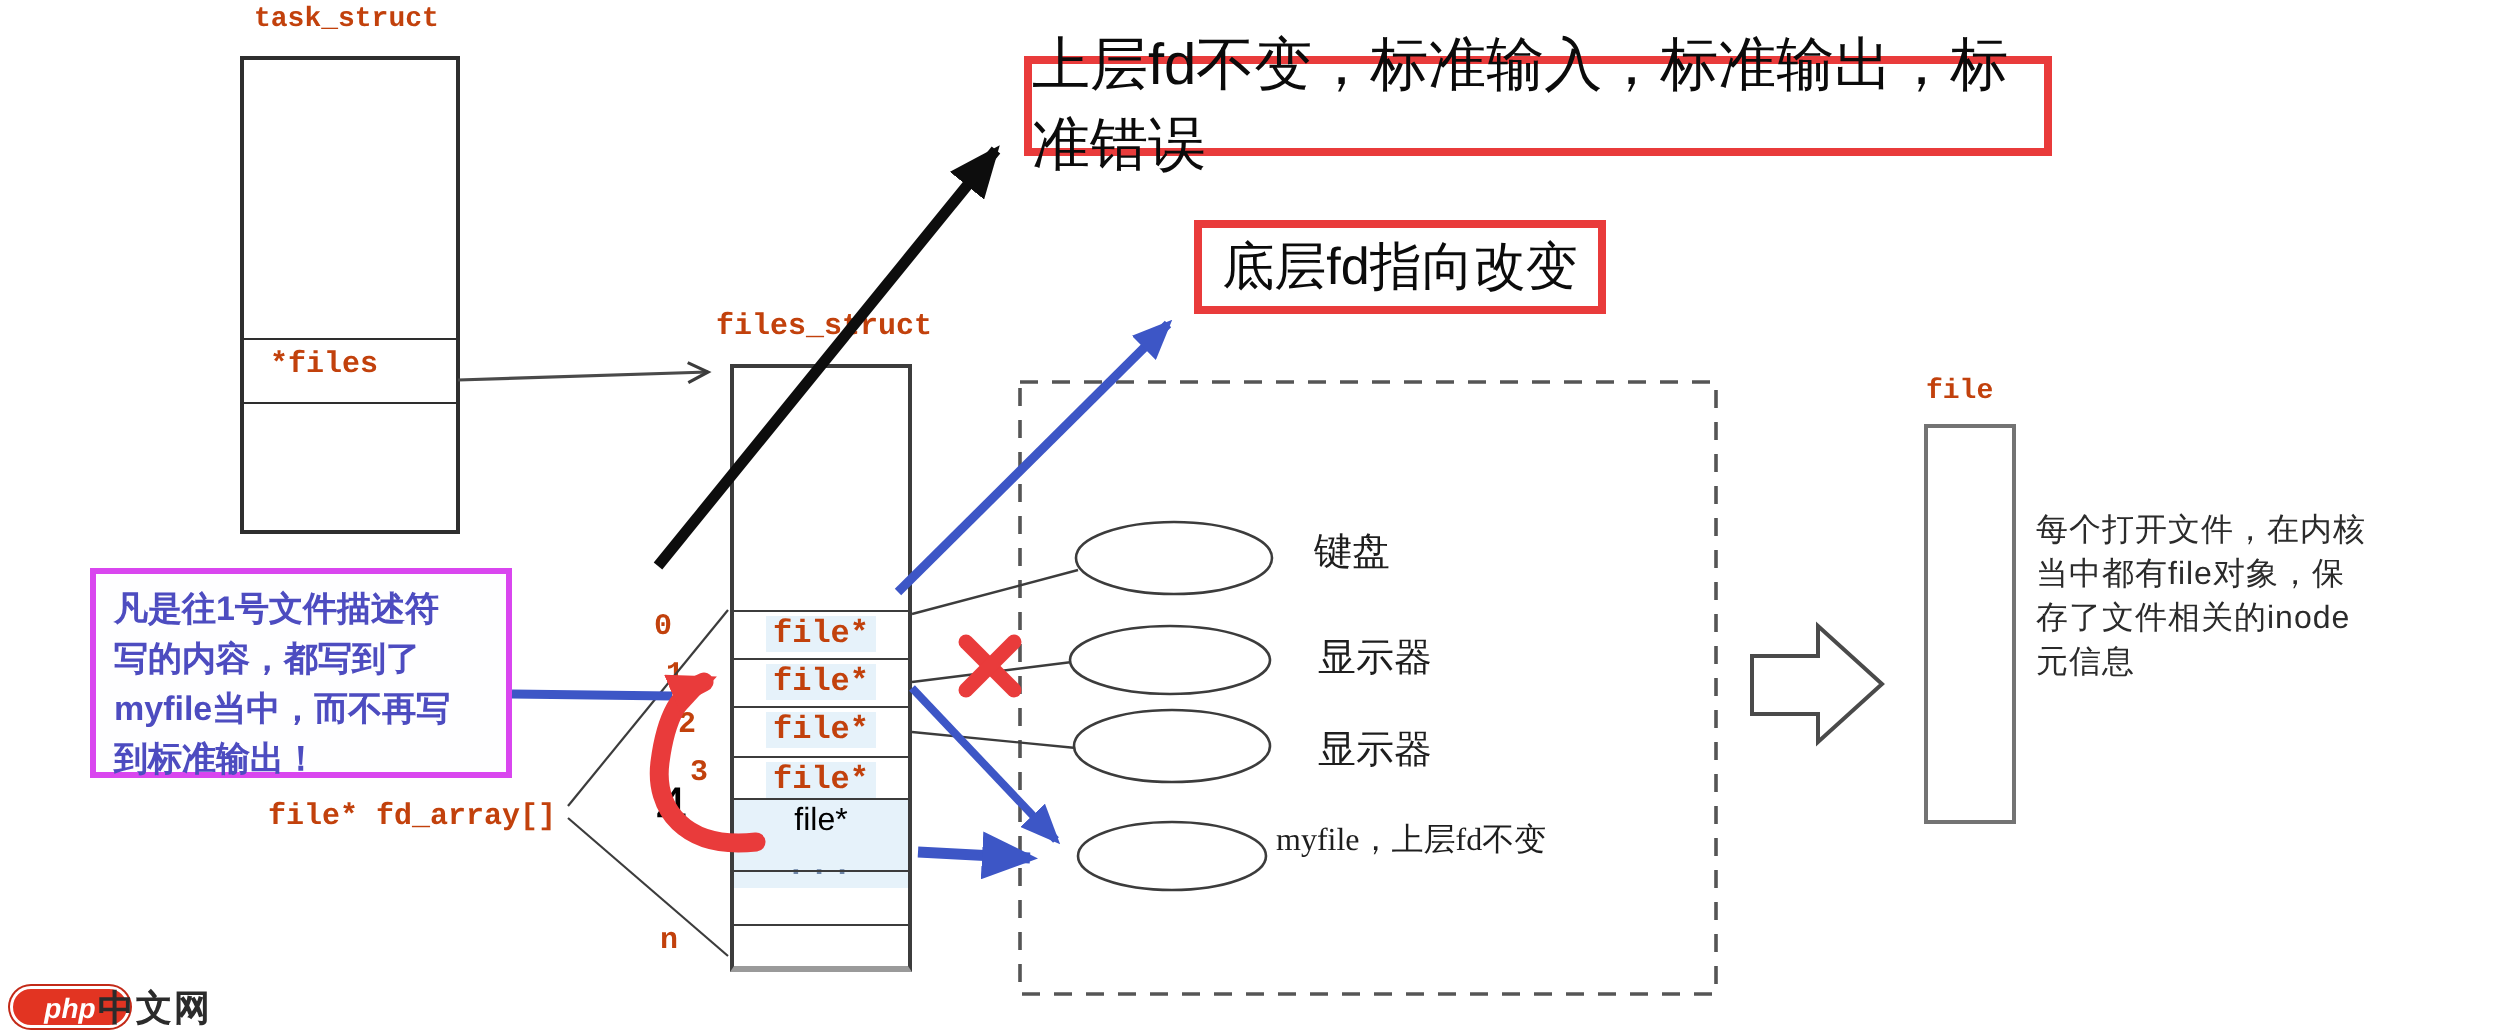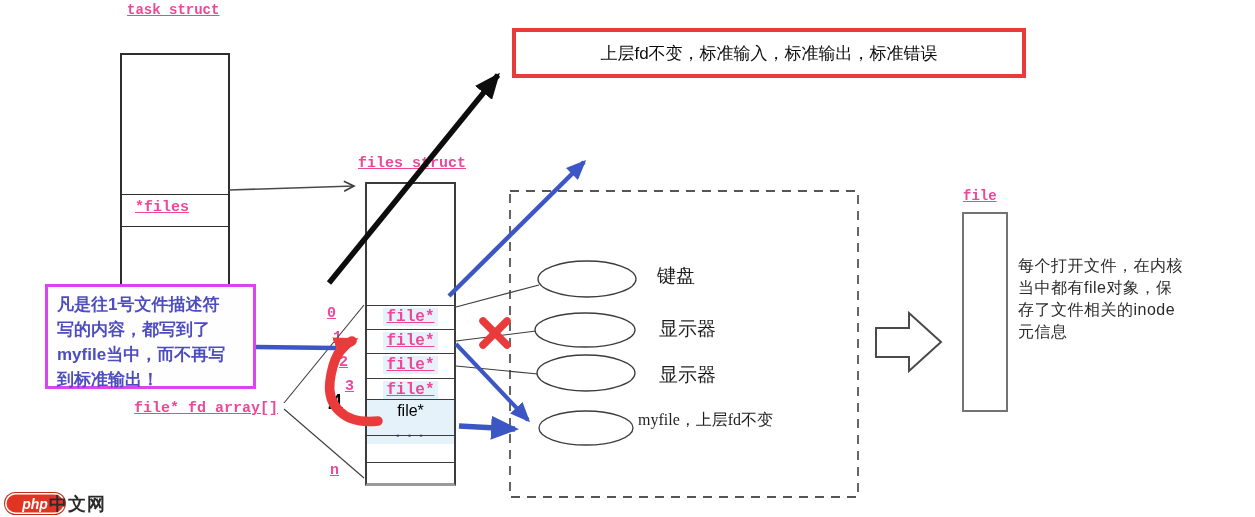--- a/index.html
+++ b/index.html
@@ -1,24 +1,24 @@
 <!DOCTYPE html>
 <html><head>
 <meta charset="utf-8">
 <style>
   html,body{margin:0;padding:0;background:#fff;}
   .canvas{
     position:relative;width:1255px;height:517px;background:#ffffff;overflow:hidden;
     font-family:"Liberation Sans",sans-serif;color:#222;
   }
   .abs{position:absolute;}
-  .mono{font-family:"Liberation Mono","DejaVu Sans Mono",monospace;font-weight:bold;color:#ec4899;text-decoration:underline;}
+  .mono{font-family:"Liberation Mono","DejaVu Sans Mono",monospace;font-weight:bold;color:#c2410c;}
   
   .task-label{left:127px;top:2px;font-size:14px;}
-  .task-box{left:120px;top:28px;width:106px;height:235px;border:2px solid #2e2e2e;margin-top:25px;}
+  .task-box{left:120px;top:28px;width:106px;height:235px;border:2px solid #2e2e2e;}
   .task-div-top{left:0;right:0;top:139px;height:0;border-top:1.5px solid #2e2e2e;}
   .task-div-bot{left:0;right:0;top:171px;height:0;border-top:1.5px solid #2e2e2e;}
   .files-field{left:13px;top:144px;font-size:15px;}
   
   .files-label{left:358px;top:155px;font-size:15px;}
   .files-box{left:365px;top:182px;width:87px;height:299px;border:2px solid #3c3c3c;border-bottom:3px solid #9a9a9a;background:#fff;}
   .cell{left:0;right:0;border-top:1.6px solid #3c3c3c;text-align:center;}
   .cell span{background:rgba(193,222,243,0.40);padding:0 3px;font-size:16px;line-height:22px;}
   .c0{top:121px;height:24px;}
   .c1{top:145px;height:24px;}
@@ -32,21 +32,21 @@
   .idx{font-size:15px;}
   .idx0{left:327px;top:305px;}
   .idx1{left:333px;top:329px;}
   .idx2{left:339px;top:354px;}
   .idx3{left:345px;top:378px;}
   .idx4{left:328px;top:388px;font-family:"Liberation Sans",sans-serif;font-size:28px;font-weight:normal;color:#000;}
   .idxn{left:330px;top:462px;}
   .fd-array{left:134px;top:400px;font-size:15px;}
   
   .red-note{border:4px solid #e93b3b;background:#fff;display:flex;align-items:center;justify-content:center;color:#0b0b0b;}
-  .red-note-1{left:512px;top:28px;width:506px;height:42px;font-size:17px;}
+  .red-note-1{left:512px;top:28px;width:506px;height:42px;font-size:29px;}
   .red-note-2{left:597px;top:110px;width:198px;height:39px;font-size:26px;}
   .blue-note{left:45px;top:284px;width:188px;height:94px;border:3px solid #d946ef;background:#fefeff;
     color:#4d4cc0;font-size:17px;line-height:25px;padding:5px 8px 0 9px;white-space:pre-line;font-weight:bold;}
   
   .dev{font-family:"Liberation Serif","DejaVu Serif",serif;color:#1e1e1e;font-size:19px;}
   .dev-k{left:657px;top:263px;}
   .dev-m1{left:659px;top:316px;}
   .dev-m2{left:659px;top:362px;}
   .dev-my{left:638px;top:410px;font-size:16px;}
   
@@ -86,20 +86,21 @@
   </div>
   <div class="abs mono idx idx0">0</div>
   <div class="abs mono idx idx1">1</div>
   <div class="abs mono idx idx2">2</div>
   <div class="abs mono idx idx3">3</div>
   <div class="abs idx4">4</div>
   <div class="abs mono idx idxn">n</div>
   <div class="abs mono fd-array">file* fd_array[]</div>
 
   <div class="abs red-note red-note-1">上层fd不变，标准输入，标准输出，标准错误</div>
+  <div class="abs red-note red-note-2">底层fd指向改变</div>
 
   <div class="abs blue-note">凡是往1号文件描述符
 写的内容，都写到了
 myfile当中，而不再写
 到标准输出！</div>
 
   <div class="abs dev dev-k">键盘</div>
   <div class="abs dev dev-m1">显示器</div>
   <div class="abs dev dev-m2">显示器</div>
   <div class="abs dev dev-my">myfile，上层fd不变</div>

